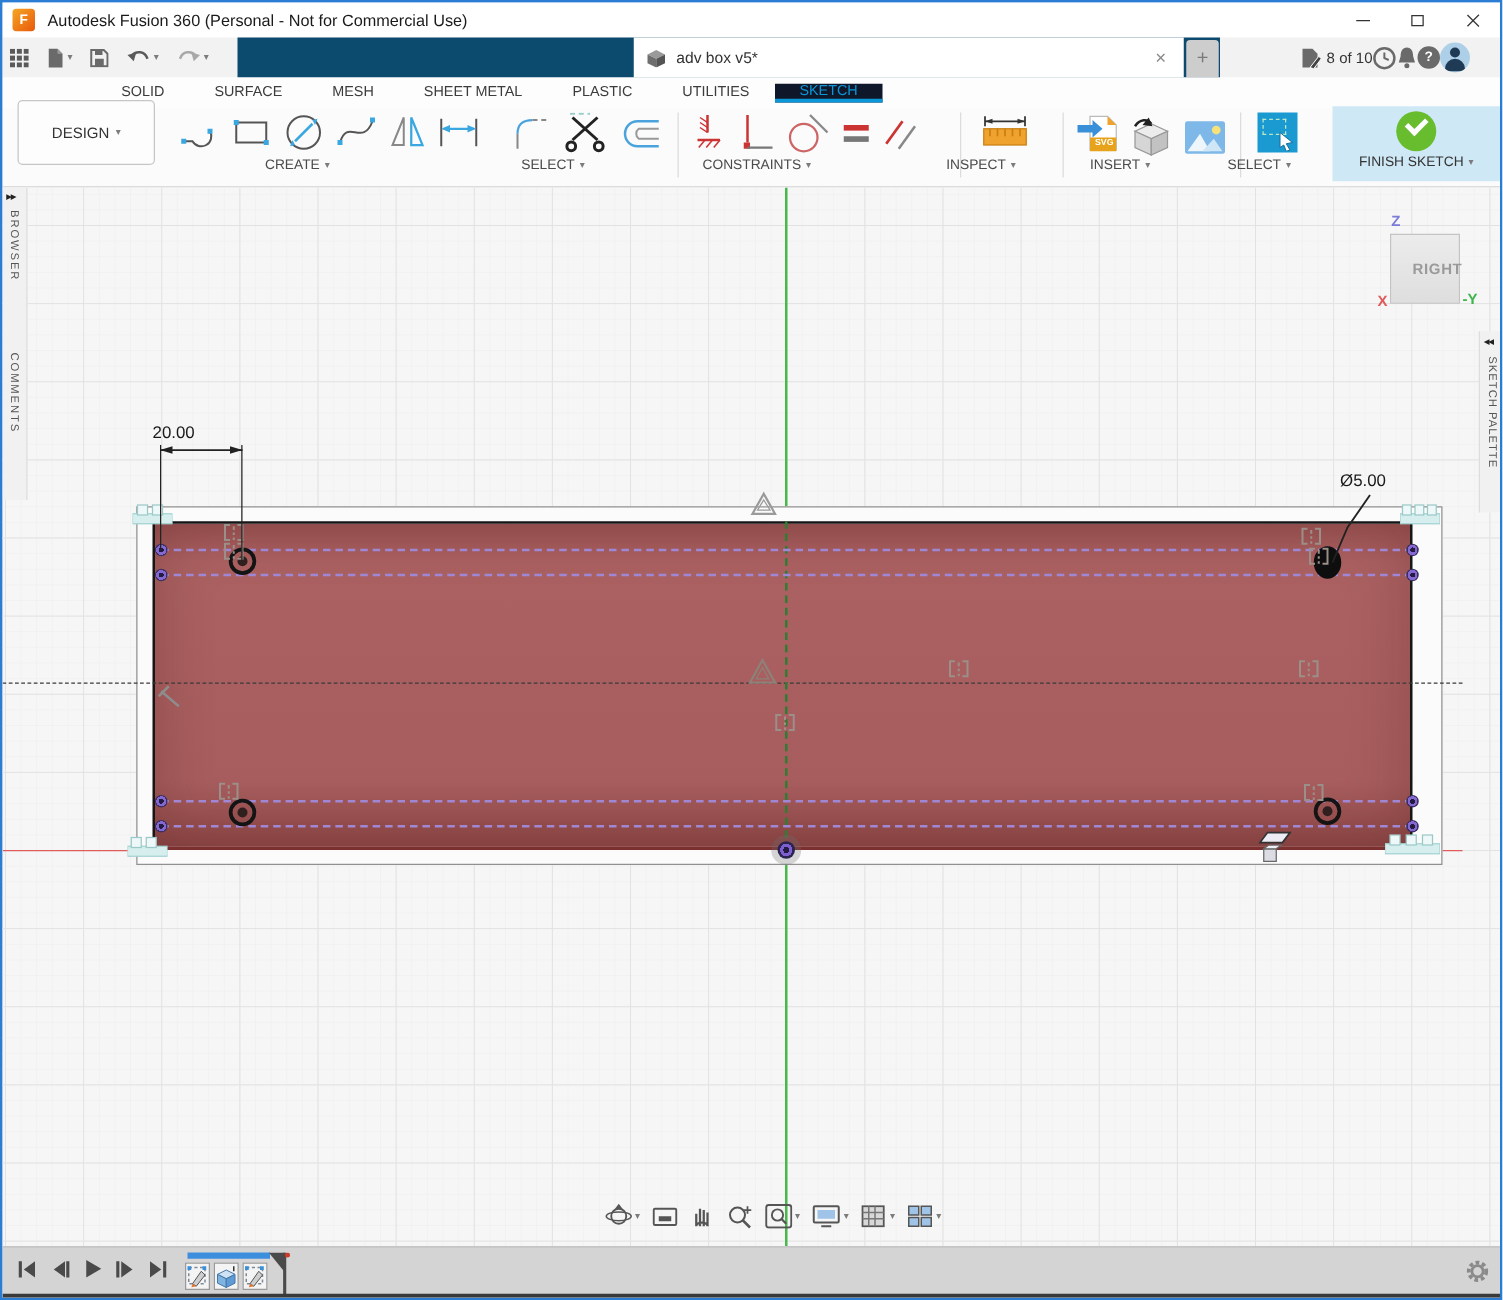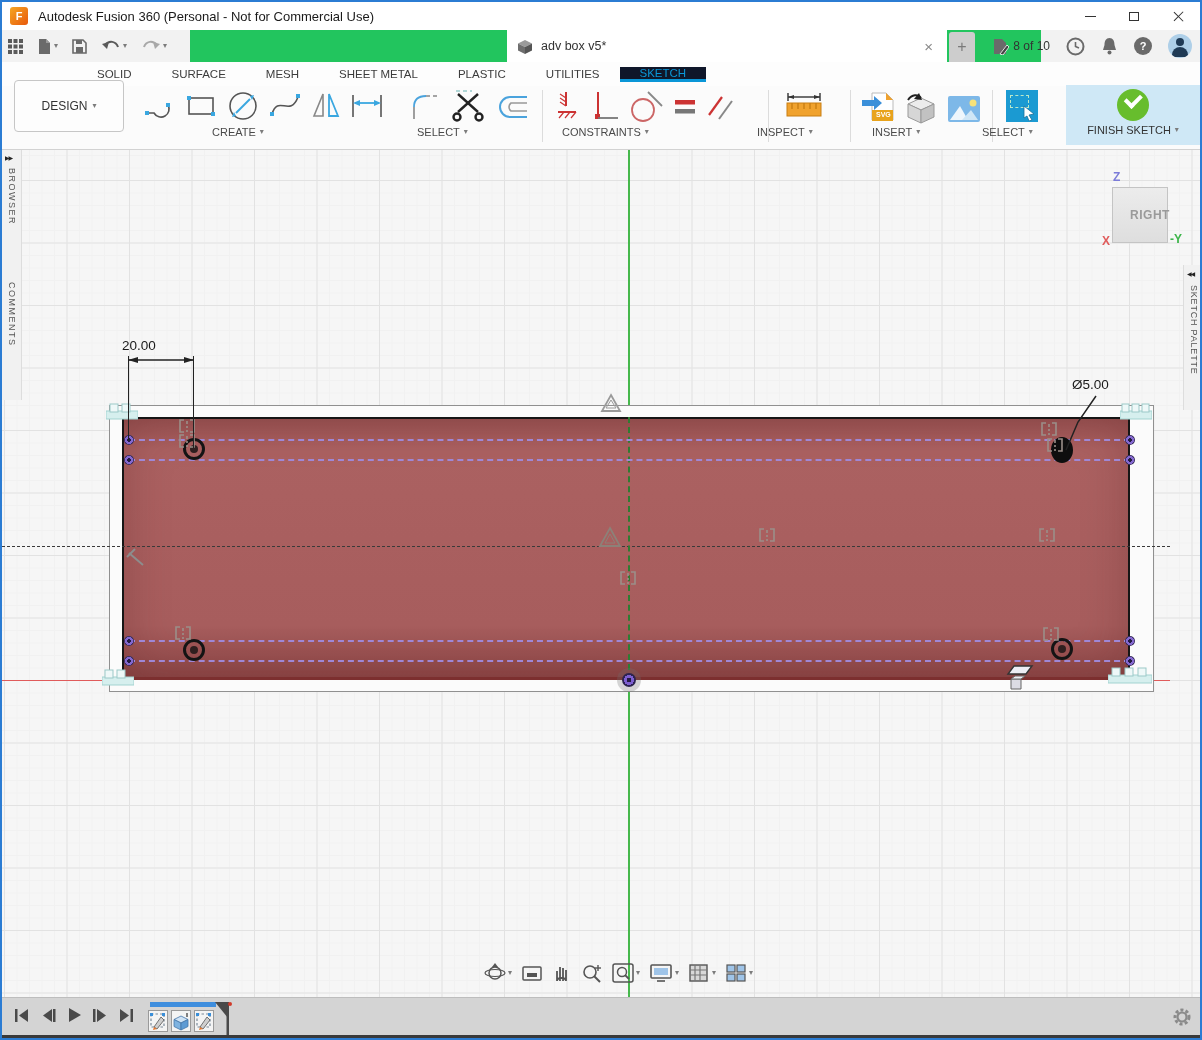--- a/index.html
+++ b/index.html
@@ -16,27 +16,27 @@
   .glyph-max { width:10px; height:9px; border:1.2px solid #333; }
   .glyph-close { position:relative; width:11px; height:11px; }
   .glyph-close::before,.glyph-close::after { content:""; position:absolute; left:5px; top:-1px; width:1.4px; height:13px; background:#333; }
   .glyph-close::before { transform:rotate(45deg); } .glyph-close::after { transform:rotate(-45deg); }
 
   
   .topbar { position:absolute; left:0; top:28px; width:100%; height:32px; background:#f2f2f2; }
   .qat { position:absolute; left:6px; top:0; height:32px; display:flex; align-items:center; gap:14px; }
   .qat-item { display:flex; align-items:center; gap:2px; }
   .caret { font-size:8px; color:#7c7c7c; line-height:1; }
-  .tabstrip { position:absolute; left:188px; top:0; width:851px; height:32px; background:#22c55e; }
+  .tabstrip { position:absolute; left:188px; top:0; width:786px; height:32px; background:#0c4a6e; }
   .doc-tab { position:absolute; left:317px; top:0; width:440px; height:32px; background:#fff; display:flex; align-items:center; padding:0 10px; }
   .doc-tab .cube { margin-right:8px; }
   .doc-title { font-size:12.5px; color:#333; flex:1; }
   .tab-close { font-size:15px; color:#8a8a8a; padding:0 4px; }
   .tab-plus { position:absolute; left:759px; top:2px; width:26px; height:30px; background:#cdcdcd; border-radius:3px 3px 0 0; display:flex; align-items:center; justify-content:center; font-size:16px; color:#7a7a7a; }
-  .top-right { position:absolute; right:8px; top:0; height:32px; display:flex; align-items:center; gap:16px; }
+  .top-right { position:absolute; right:24px; top:0; height:32px; display:flex; align-items:center; gap:0; }
   .save-status { display:flex; align-items:center; gap:4px; font-size:12px; color:#333; }
   .round-ic { width:18px; height:18px; border-radius:50%; background:#6a6a6a; color:#fff; font-size:11px; font-weight:bold; display:flex; align-items:center; justify-content:center; }
   .avatar { width:24px; height:24px; border-radius:50%; background:#aecfe8; position:relative; overflow:hidden; }
   .avatar::before { content:""; position:absolute; left:8px; top:4px; width:8px; height:8px; border-radius:50%; background:#1f3a55; }
   .avatar::after { content:""; position:absolute; left:4px; top:13px; width:16px; height:10px; border-radius:8px 8px 0 0; background:#1f3a55; }
 
   
   .ribbon-tabs { position:absolute; left:0; top:60px; width:100%; height:24px; background:#fdfdfd; display:flex; align-items:center; padding-left:75px; }
   .rtab { padding:0 20px; font-size:11.5px; color:#3c3c3c; display:flex; align-items:center; }
   .rtab.active { background:#0f172a; color:#0a96d7; border-bottom:3px solid #0a96d7; }

